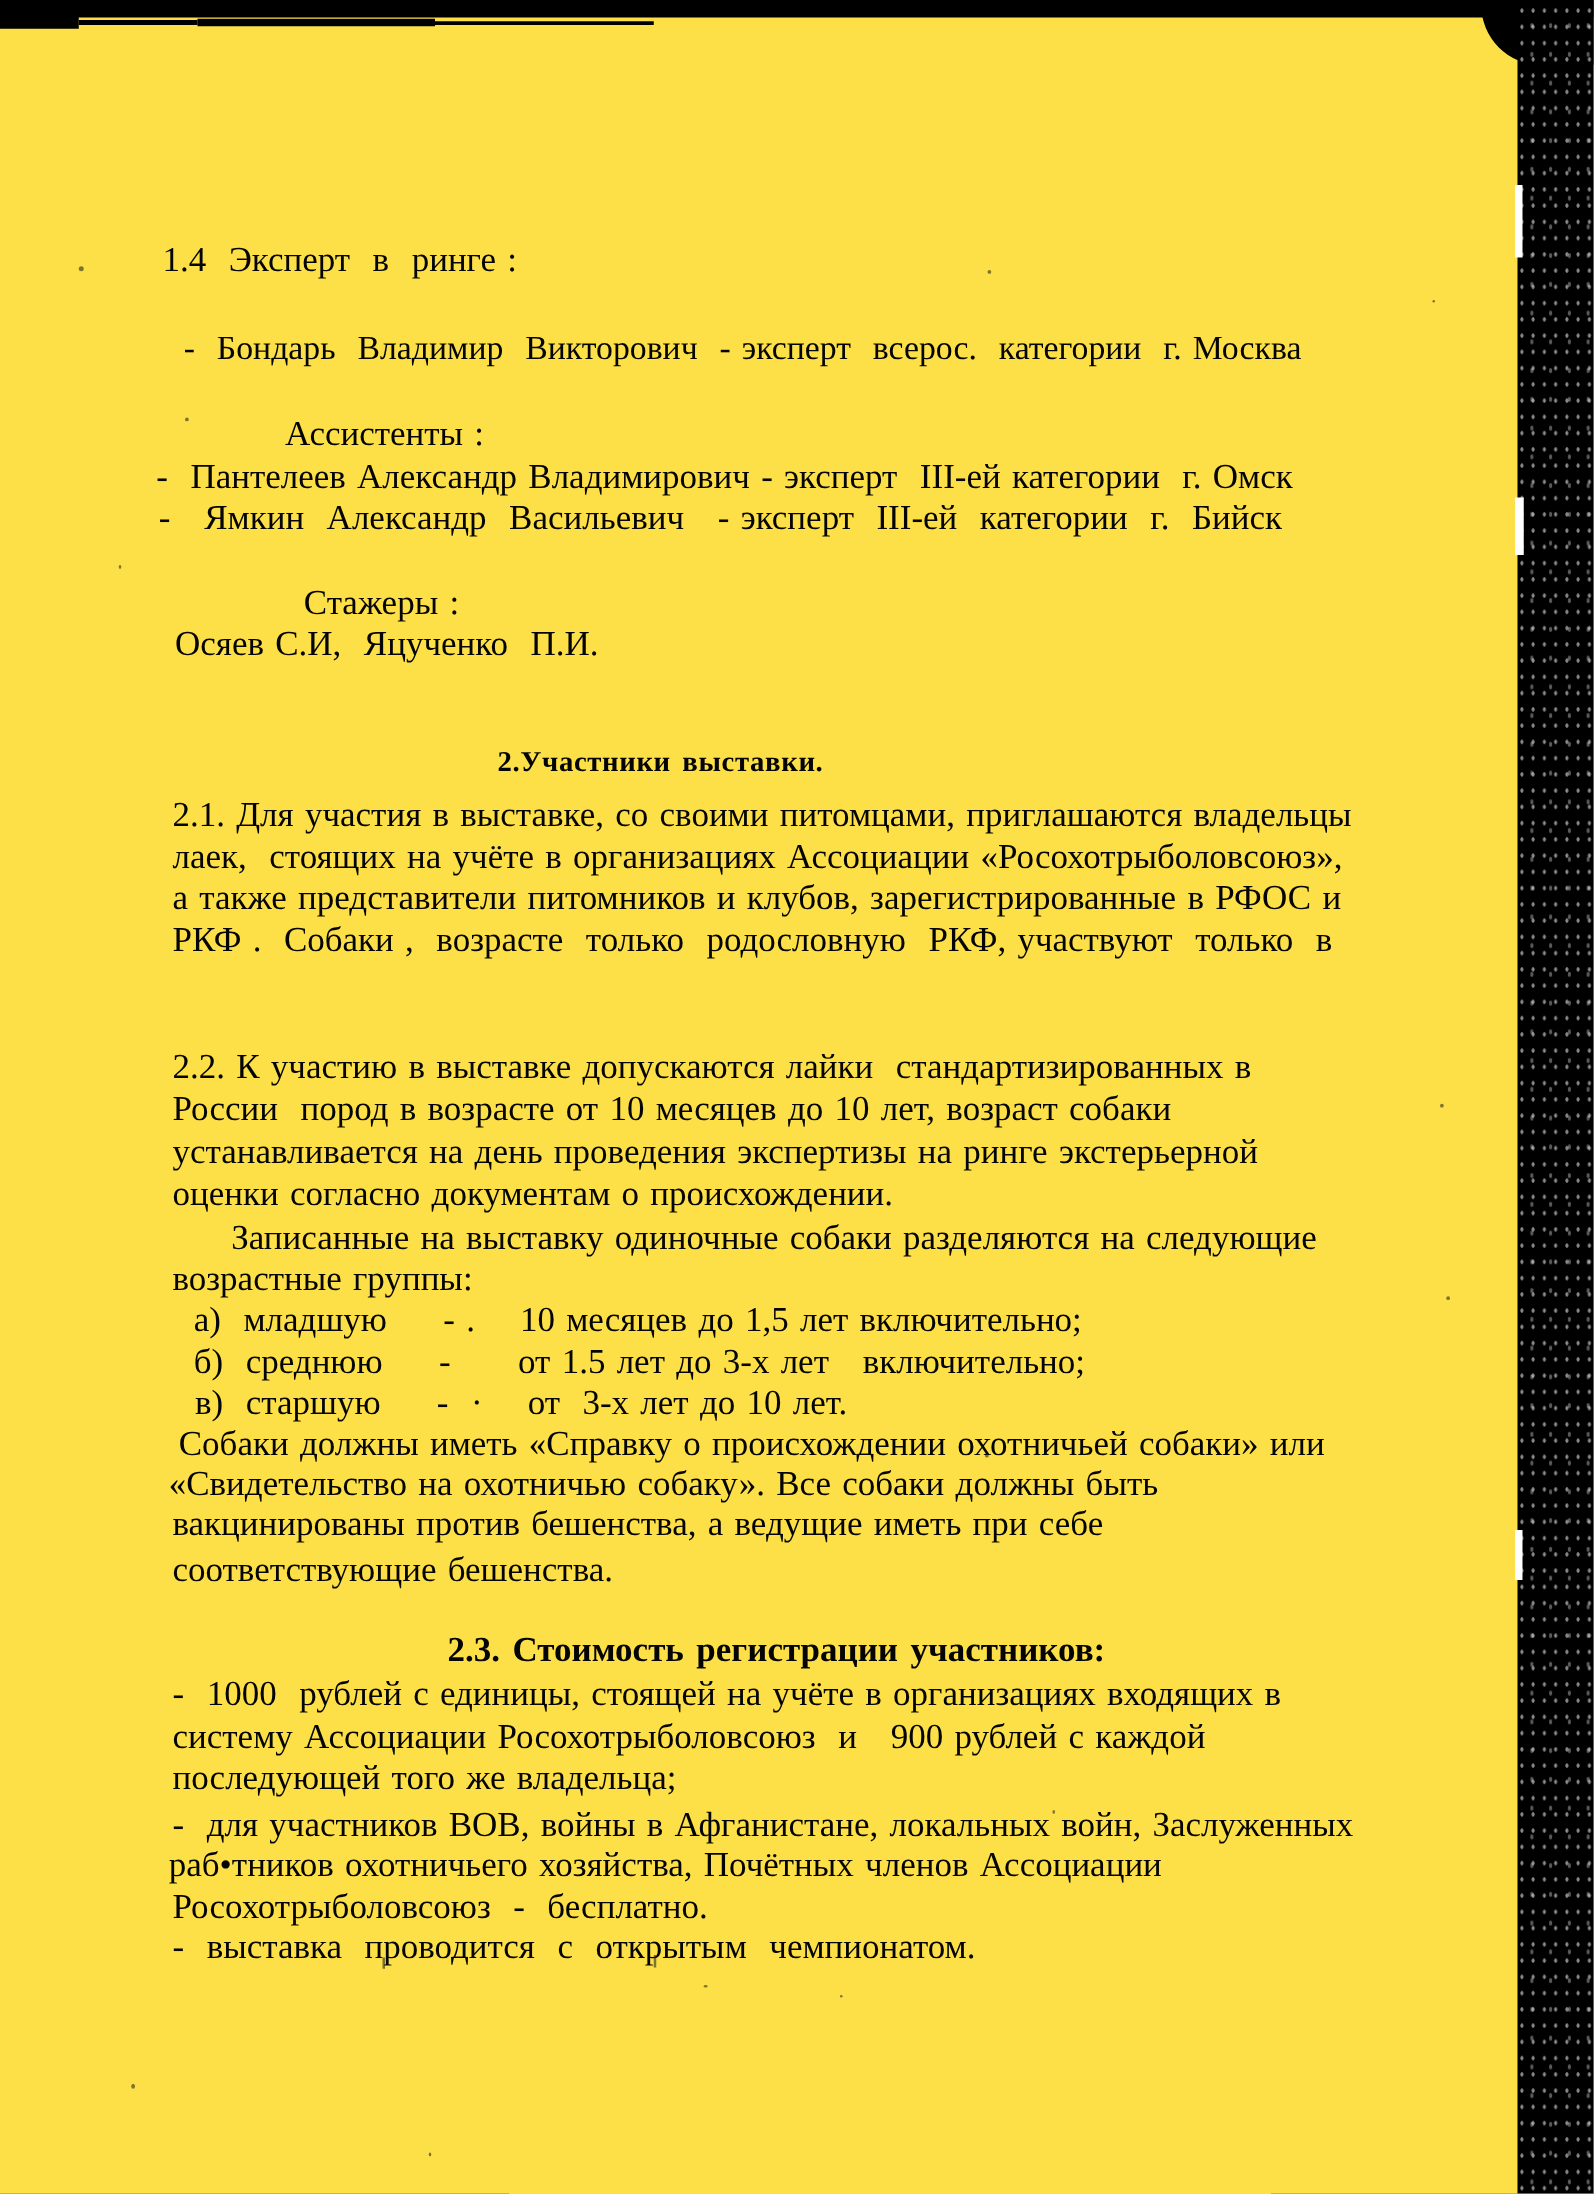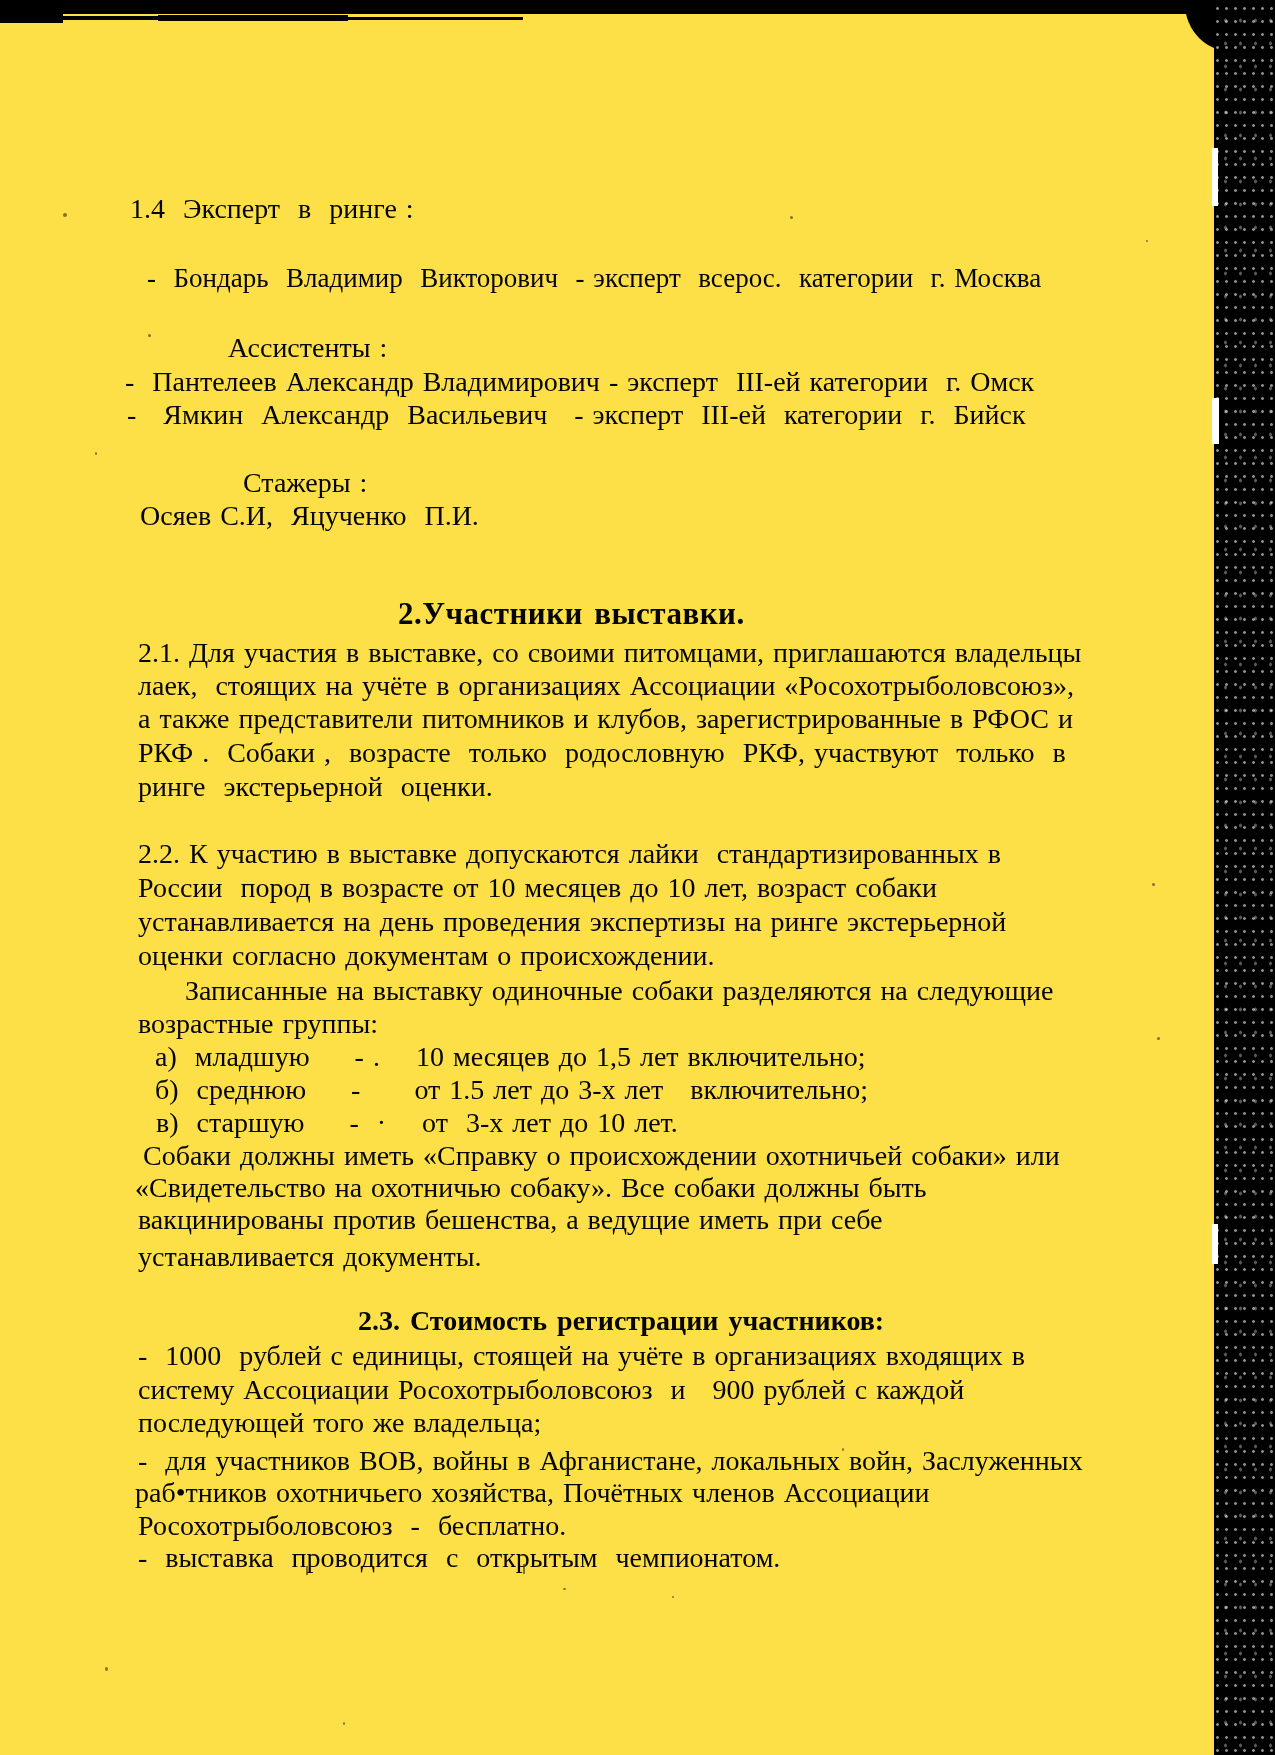--- a/index.html
+++ b/index.html
@@ -13,21 +13,21 @@
   }
   .line{
     position:absolute;
     white-space:pre;
     font-size:28px;
     line-height:1.12;
     word-spacing:2px;
     color:#050505;
   }
   .s27{font-size:27px;}
-  .h2{font-size:31px;font-weight:700;letter-spacing:.5px;word-spacing:3px;}
+  .h2{font-size:23px;font-weight:700;letter-spacing:.5px;word-spacing:3px;}
   .h23{font-size:28px;font-weight:700;word-spacing:3px;}
   .bold{font-weight:400;}
   
   .art{position:absolute;background:#000;}
   .right-bar{
     left:1214px;top:0;width:61px;height:1755px;
     background-color:#000;
     background-image:
       radial-gradient(rgba(255,255,255,.55) 1px, transparent 1.4px),
       radial-gradient(rgba(255,255,255,.35) 1px, transparent 1.6px);
@@ -60,37 +60,36 @@
   <div class="line" style="left:125px;top:366px;">-  Пантелеев Александр Владимирович - эксперт  III-ей категории  г. Омск</div>
   <div class="line" style="left:127px;top:399px;">-   Ямкин  Александр  Васильевич   - эксперт  III-ей  категории  г.  Бийск</div>
   <div class="line" style="left:243px;top:467px;">Стажеры :</div>
   <div class="line" style="left:140px;top:500px;">Осяев С.И,  Яцученко  П.И.</div>
 
   <div class="line h2" style="left:398px;top:597px;">2.Участники выставки.</div>
   <div class="line" style="left:138px;top:637px;">2.1. Для участия в выставке, со своими питомцами, приглашаются владельцы</div>
   <div class="line" style="left:138px;top:670px;">лаек,  стоящих на учёте в организациях Ассоциации «Росохотрыболовсоюз»,</div>
   <div class="line" style="left:138px;top:703px;">а также представители питомников и клубов, зарегистрированные в РФОС и</div>
   <div class="line" style="left:138px;top:737px;">РКФ .  Собаки ,  возрасте  только  родословную  РКФ, участвуют  только  в</div>
-  <div class="line" style="left:138px;top:771px;">ринге  экстерьерной  оценки.</div>
 
   <div class="line" style="left:138px;top:838px;">2.2. К участию в выставке допускаются лайки  стандартизированных в</div>
   <div class="line" style="left:138px;top:872px;">России  пород в возрасте от 10 месяцев до 10 лет, возраст собаки</div>
   <div class="line" style="left:138px;top:906px;">устанавливается на день проведения экспертизы на ринге экстерьерной</div>
   <div class="line" style="left:138px;top:940px;">оценки согласно документам о происхождении.</div>
   <div class="line" style="left:185px;top:975px;">Записанные на выставку одиночные собаки разделяются на следующие</div>
   <div class="line" style="left:138px;top:1008px;">возрастные группы:</div>
 
   <div class="line" style="left:155px;top:1041px;">а)  младшую     - .    10 месяцев до 1,5 лет включительно;</div>
   <div class="line" style="left:155px;top:1074px;">б)  среднюю     -      от 1.5 лет до 3-х лет   включительно;</div>
   <div class="line" style="left:156px;top:1107px;">в)  старшую     -  ·    от  3-х лет до 10 лет.</div>
 
   <div class="line" style="left:143px;top:1140px;">Собаки должны иметь «Справку о происхождении охотничьей собаки» или</div>
   <div class="line" style="left:135px;top:1172px;">«Свидетельство на охотничью собаку». Все собаки должны быть</div>
   <div class="line" style="left:138px;top:1204px;">вакцинированы против бешенства, а ведущие иметь при себе</div>
-  <div class="line" style="left:138px;top:1241px;">устанавливается документы.</div>
+  <div class="line" style="left:138px;top:1241px;">соответствующие бешенства.</div>
 
   <div class="line h23" style="left:358px;top:1305px;">2.3. Стоимость регистрации участников:</div>
   <div class="line" style="left:138px;top:1340px;"><span class="bold">-  1000  рублей</span><span> с единицы, стоящей на учёте в организациях входящих в</span></div>
   <div class="line" style="left:138px;top:1374px;"><span>систему Ассоциации Росохотрыболовсоюз  и   </span><span class="bold">900 рублей</span><span> с каждой</span></div>
   <div class="line" style="left:138px;top:1407px;">последующей того же владельца;</div>
 
   <div class="line" style="left:138px;top:1445px;">-  для участников ВОВ, войны в Афганистане, локальных войн, Заслуженных</div>
   <div class="line" style="left:135px;top:1477px;">раб•тников охотничьего хозяйства, Почётных членов Ассоциации</div>
   <div class="line" style="left:138px;top:1510px;">Росохотрыболовсоюз  -  бесплатно.</div>
   <div class="line" style="left:138px;top:1542px;">-  выставка  проводится  с  открытым  чемпионатом.</div>

